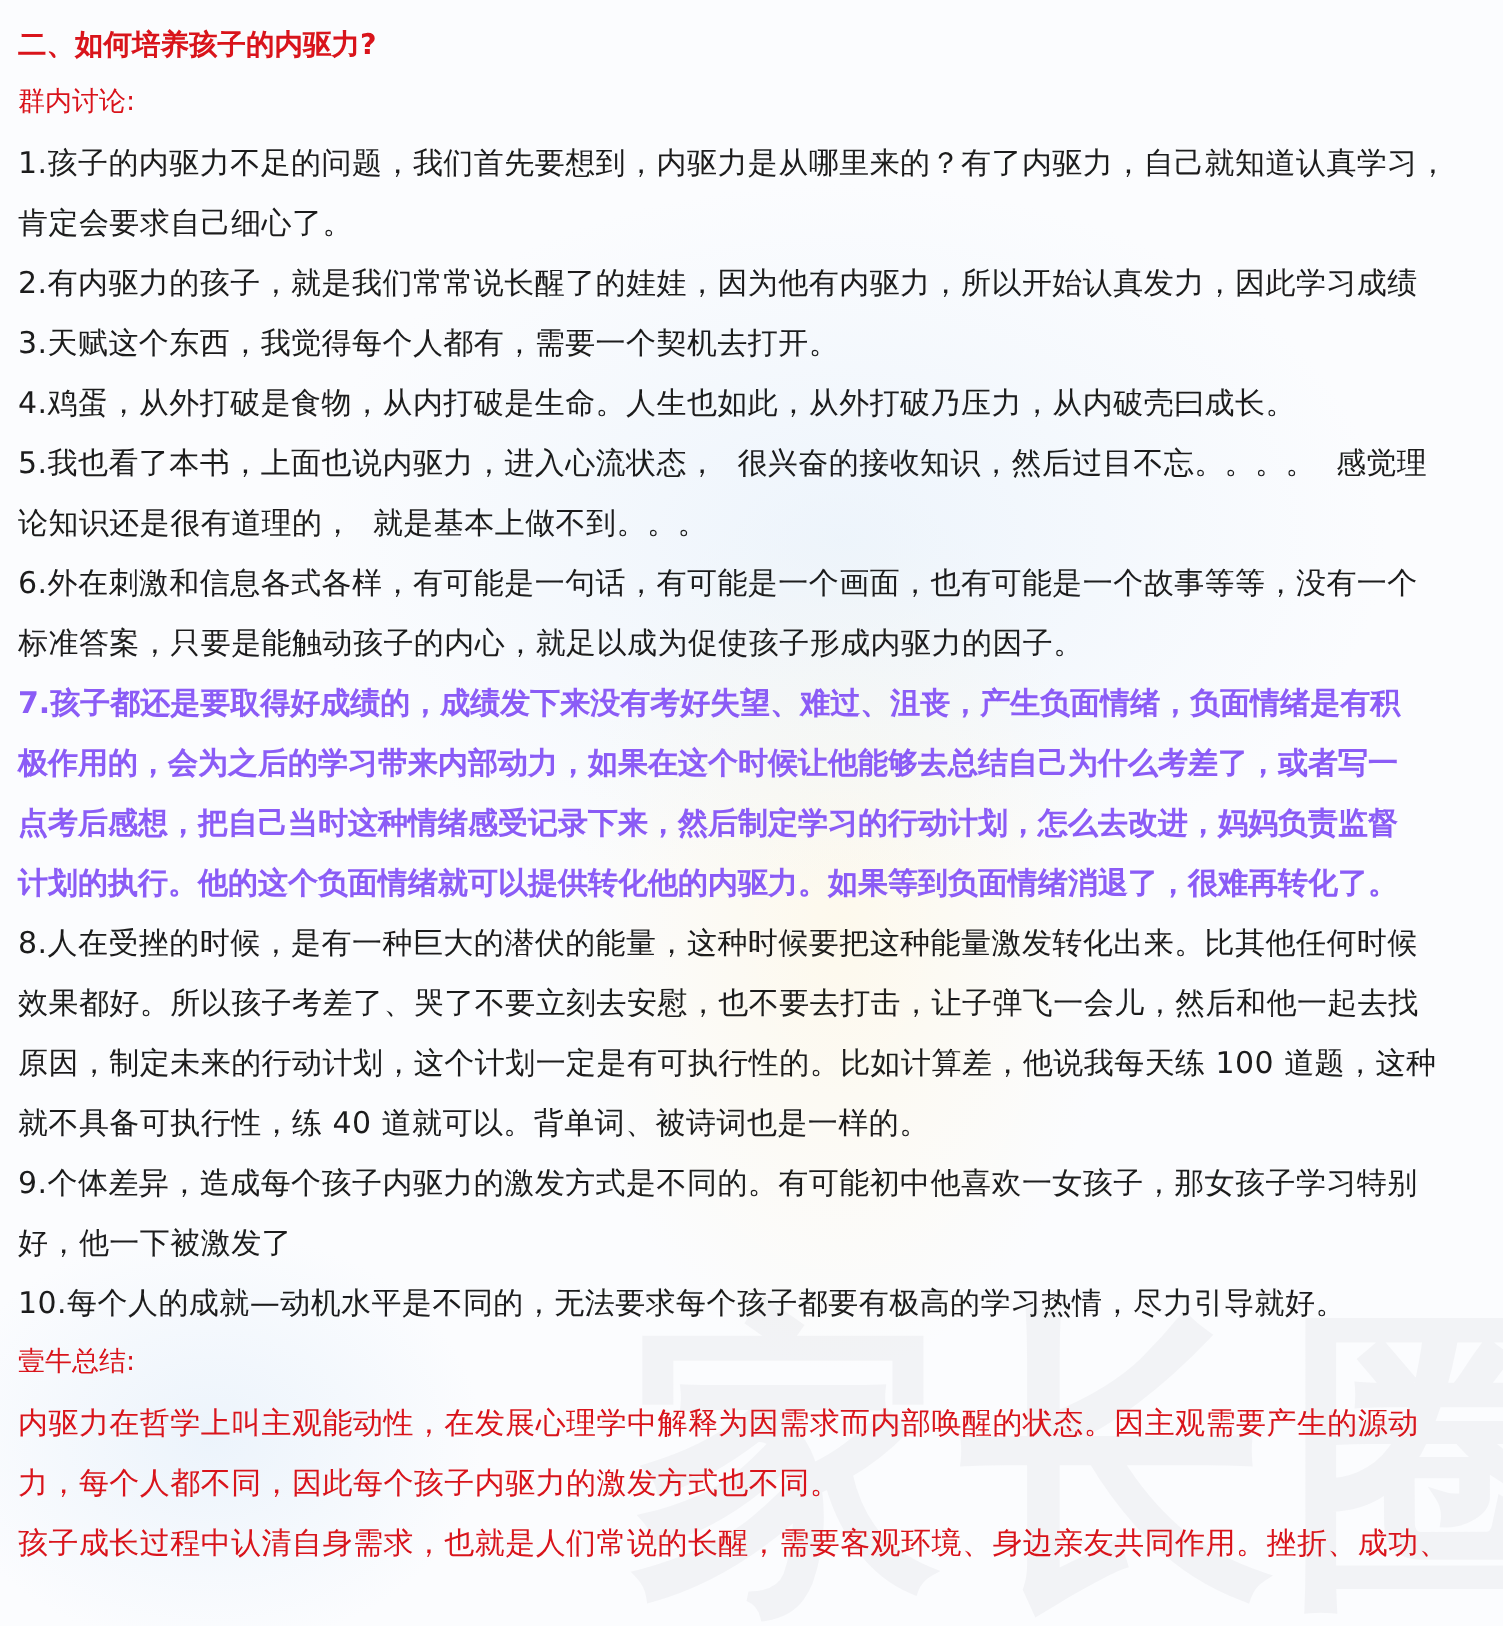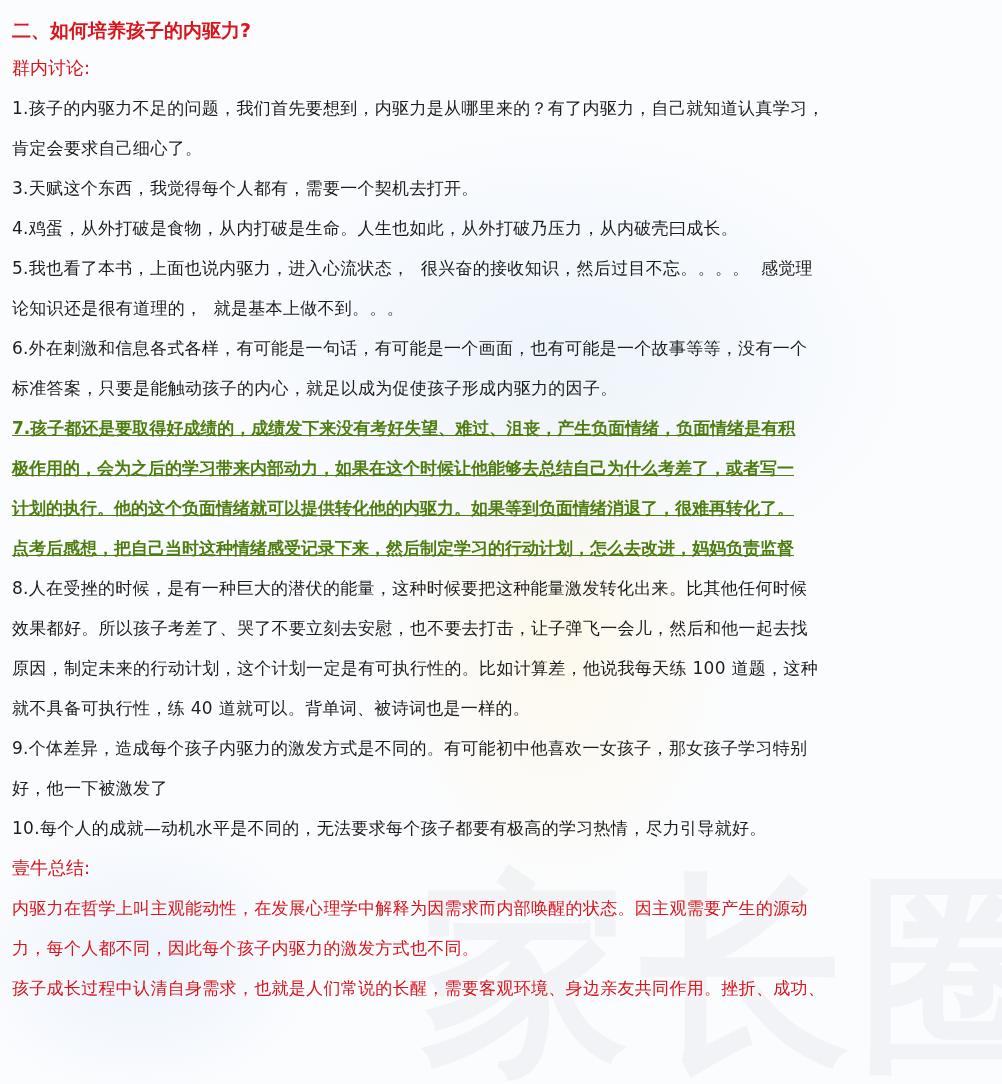--- a/index.html
+++ b/index.html
@@ -16,60 +16,61 @@
       radial-gradient(ellipse 260px 200px at 140px 960px, rgba(226,238,250,0.6), rgba(255,255,255,0) 70%);
   }
   .watermark {
     position: absolute; left: 420px; top: 870px; font-size: 210px; font-weight: bold;
     color: rgba(200,200,205,0.16); letter-spacing: 10px; pointer-events: none; white-space: nowrap;
     line-height: 1;
   }
   .content { position: absolute; left: 12px; top: 12px; width: 980px; }
   .title { color: #d9141b; font-weight: bold; font-size: 19px; line-height: 36px; height: 36px; }
   .sub { color: #d9141b; font-size: 18px; line-height: 40px; }
-  .line { font-size: 17px; color: #1c1c1c; line-height: 40px; letter-spacing: 0.3px; }
-  .line.bold { font-weight: bold; color: #4d7c0f; letter-spacing: 0px; text-decoration: underline; }
+  .line { font-size: 20px; color: #1c1c1c; line-height: 40px; letter-spacing: 0.3px; }
+  .line.bold { font-weight: bold; color: #8b5cf6; letter-spacing: 0px; }
   .line.red { color: #d9141b; }
 </style>
 </head>
 <body>
 
 <div class="bg-wash"></div>
 <div class="watermark">家长圈</div>
 
 <div class="content">
   <div class="title">二、如何培养孩子的内驱力?</div>
   <div class="sub">群内讨论:</div>
 
   <div>
     <div>
       <div class="line">1.孩子的内驱力不足的问题，我们首先要想到，内驱力是从哪里来的？有了内驱力，自己就知道认真学习，</div>
       <div class="line">肯定会要求自己细心了。</div>
     </div>
     <div>
+      <div class="line">2.有内驱力的孩子，就是我们常常说长醒了的娃娃，因为他有内驱力，所以开始认真发力，因此学习成绩</div>
     </div>
     <div>
       <div class="line">3.天赋这个东西，我觉得每个人都有，需要一个契机去打开。</div>
     </div>
     <div>
       <div class="line">4.鸡蛋，从外打破是食物，从内打破是生命。人生也如此，从外打破乃压力，从内破壳曰成长。</div>
     </div>
     <div>
       <div class="line" style="white-space:pre">5.我也看了本书，上面也说内驱力，进入心流状态，  很兴奋的接收知识，然后过目不忘。。。。  感觉理</div>
       <div class="line" style="white-space:pre">论知识还是很有道理的，  就是基本上做不到。。。</div>
     </div>
     <div>
       <div class="line">6.外在刺激和信息各式各样，有可能是一句话，有可能是一个画面，也有可能是一个故事等等，没有一个</div>
       <div class="line">标准答案，只要是能触动孩子的内心，就足以成为促使孩子形成内驱力的因子。</div>
     </div>
     <div>
       <div class="line bold">7.孩子都还是要取得好成绩的，成绩发下来没有考好失望、难过、沮丧，产生负面情绪，负面情绪是有积</div>
       <div class="line bold">极作用的，会为之后的学习带来内部动力，如果在这个时候让他能够去总结自己为什么考差了，或者写一</div>
+      <div class="line bold">点考后感想，把自己当时这种情绪感受记录下来，然后制定学习的行动计划，怎么去改进，妈妈负责监督</div>
       <div class="line bold">计划的执行。他的这个负面情绪就可以提供转化他的内驱力。如果等到负面情绪消退了，很难再转化了。</div>
-      <div class="line bold">点考后感想，把自己当时这种情绪感受记录下来，然后制定学习的行动计划，怎么去改进，妈妈负责监督</div>
     </div>
     <div>
       <div class="line">8.人在受挫的时候，是有一种巨大的潜伏的能量，这种时候要把这种能量激发转化出来。比其他任何时候</div>
       <div class="line">效果都好。所以孩子考差了、哭了不要立刻去安慰，也不要去打击，让子弹飞一会儿，然后和他一起去找</div>
       <div class="line">原因，制定未来的行动计划，这个计划一定是有可执行性的。比如计算差，他说我每天练 100 道题，这种</div>
       <div class="line">就不具备可执行性，练 40 道就可以。背单词、被诗词也是一样的。</div>
     </div>
     <div>
       <div class="line">9.个体差异，造成每个孩子内驱力的激发方式是不同的。有可能初中他喜欢一女孩子，那女孩子学习特别</div>
       <div class="line">好，他一下被激发了</div>

